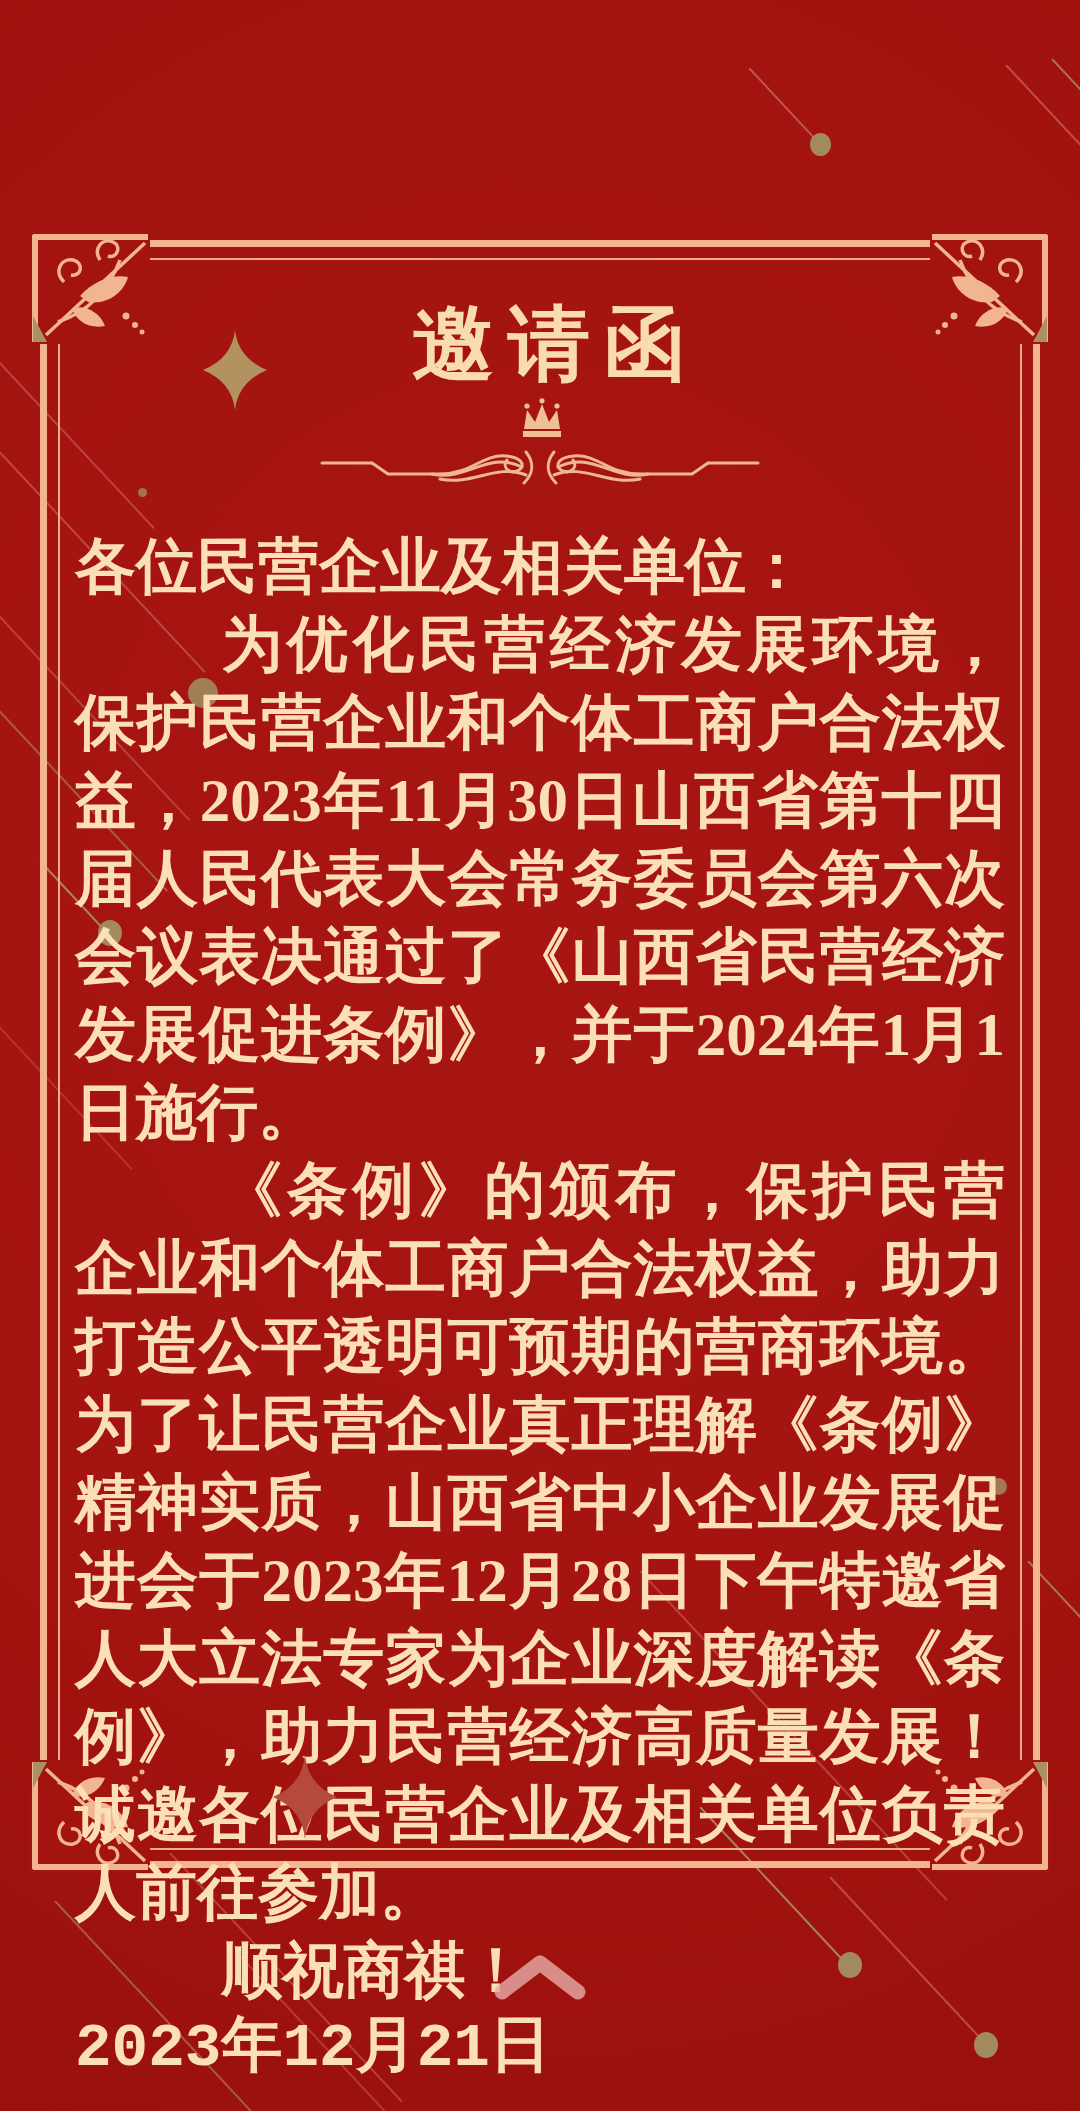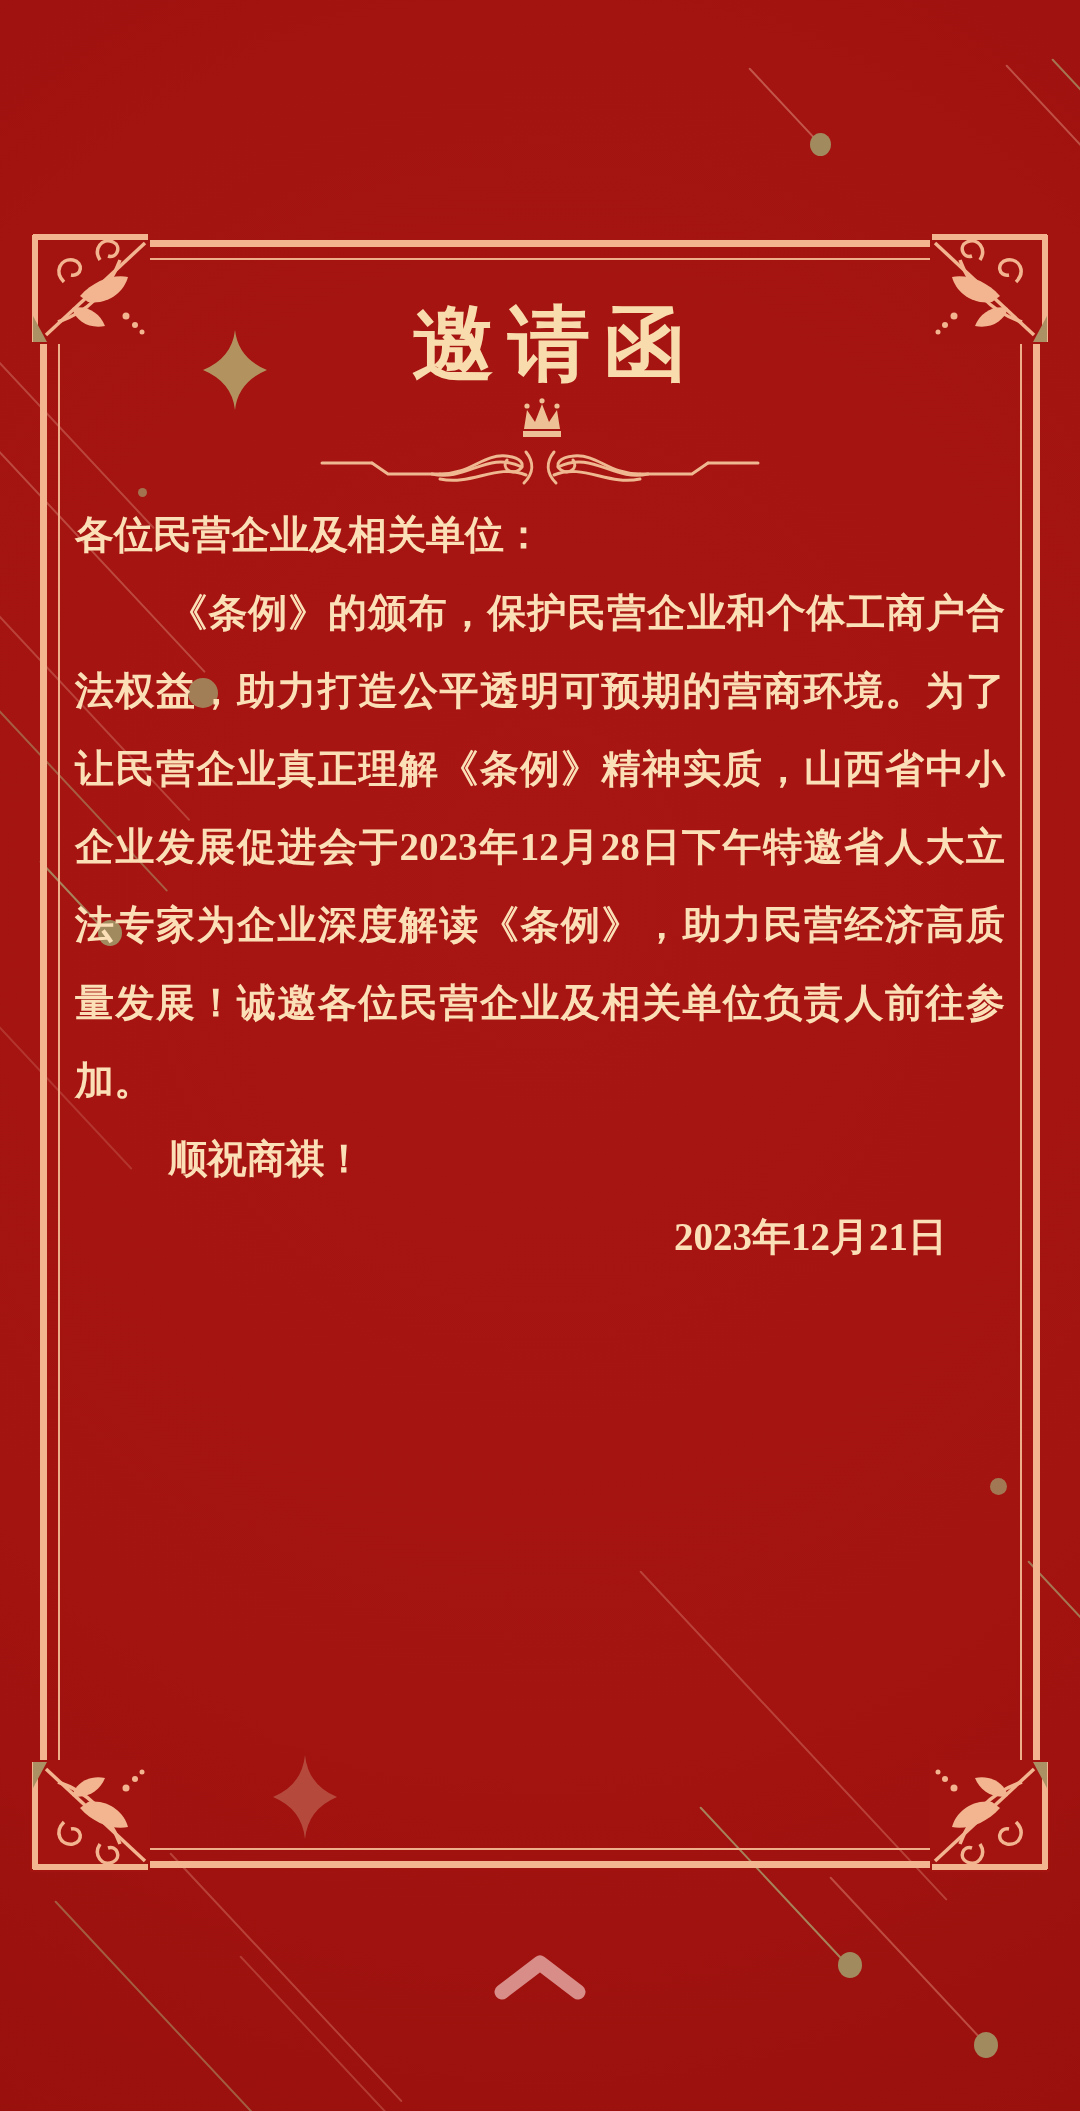--- a/index.html
+++ b/index.html
@@ -23,26 +23,26 @@
   .corner.tr{left:930px;top:232px;transform:scaleX(-1);}
   .corner.bl{left:30px;top:1760px;transform:scaleY(-1);}
   .corner.br{left:930px;top:1760px;transform:scale(-1,-1);}
   
   .title{position:absolute;left:0;top:295px;width:1080px;margin:9px;text-align:center;
     font-size:82px;font-weight:700;color:#f9dcae;letter-spacing:14px;text-indent:14px;line-height:1;}
   .sparkle{position:absolute;}
   .crown{position:absolute;left:517px;top:398px;}
   .flourish{position:absolute;left:320px;top:442px;}
   
-  .letter{position:absolute;left:75px;top:496px;width:930px;color:#fbdfb6;
-    font-size:39px;line-height:78px;font-weight:600;text-align:justify;}
+  .letter{position:absolute;left:75px;top:528px;width:930px;color:#fbdfb6;
+    font-size:61px;line-height:78px;font-weight:600;text-align:justify;}
   .letter p{margin:0;}
   .letter p.indent{text-indent:2.4em;}
   .letter p.sig{text-align:right;padding-right:20px;}
-  .letter p.date{text-align:right;padding-right:58px;}
+  .letter p.date{padding-right:58px;font-family:Liberation Mono, monospace;}
   
   .chevron{position:absolute;left:492px;top:1950px;opacity:.8;}
 </style>
 </head>
 <body>
 
 <div class="poster">
 
   <div class="streak salmon" style="left:749px;top:67px;width:102px;"></div>
   <div class="dot" style="left:810px;top:133px;width:21px;height:23px;"></div>
@@ -161,20 +161,21 @@
         <path d="M120 37 C152 44 177 21 206 33"></path>
         <path d="M206 10 C214 20 214 31 204 41"></path>
       </g>
     </defs>
     <use href="#fl"></use>
     <use href="#fl" transform="translate(440,0) scale(-1,1)"></use>
   </svg>
 
   <div class="letter">
     <p>各位民营企业及相关单位：</p>
+    <p class="indent">为优化民营经济发展环境，保护民营企业和个体工商户合法权益，2023年11月30日山西省第十四届人民代表大会常务委员会第六次会议表决通过了《山西省民营经济发展促进条例》，并于2024年1月1日施行。</p>
     <p class="indent">《条例》的颁布，保护民营企业和个体工商户合法权益，助力打造公平透明可预期的营商环境。为了让民营企业真正理解《条例》精神实质，山西省中小企业发展促进会于2023年12月28日下午特邀省人大立法专家为企业深度解读《条例》，助力民营经济高质量发展！诚邀各位民营企业及相关单位负责人前往参加。</p>
     <p class="indent">顺祝商祺！</p>
     <p class="date">2023年12月21日</p>
   </div>
 
   <svg class="sparkle" style="left:273px;top:1755px;" width="64" height="84" viewBox="0 0 64 84">
     <path d="M32 0 Q35 30 64 42 Q35 54 32 84 Q29 54 0 42 Q29 30 32 0 Z" fill="#b54a3c"></path>
   </svg>
 
   <svg class="chevron" width="96" height="54" viewBox="0 0 96 54">

